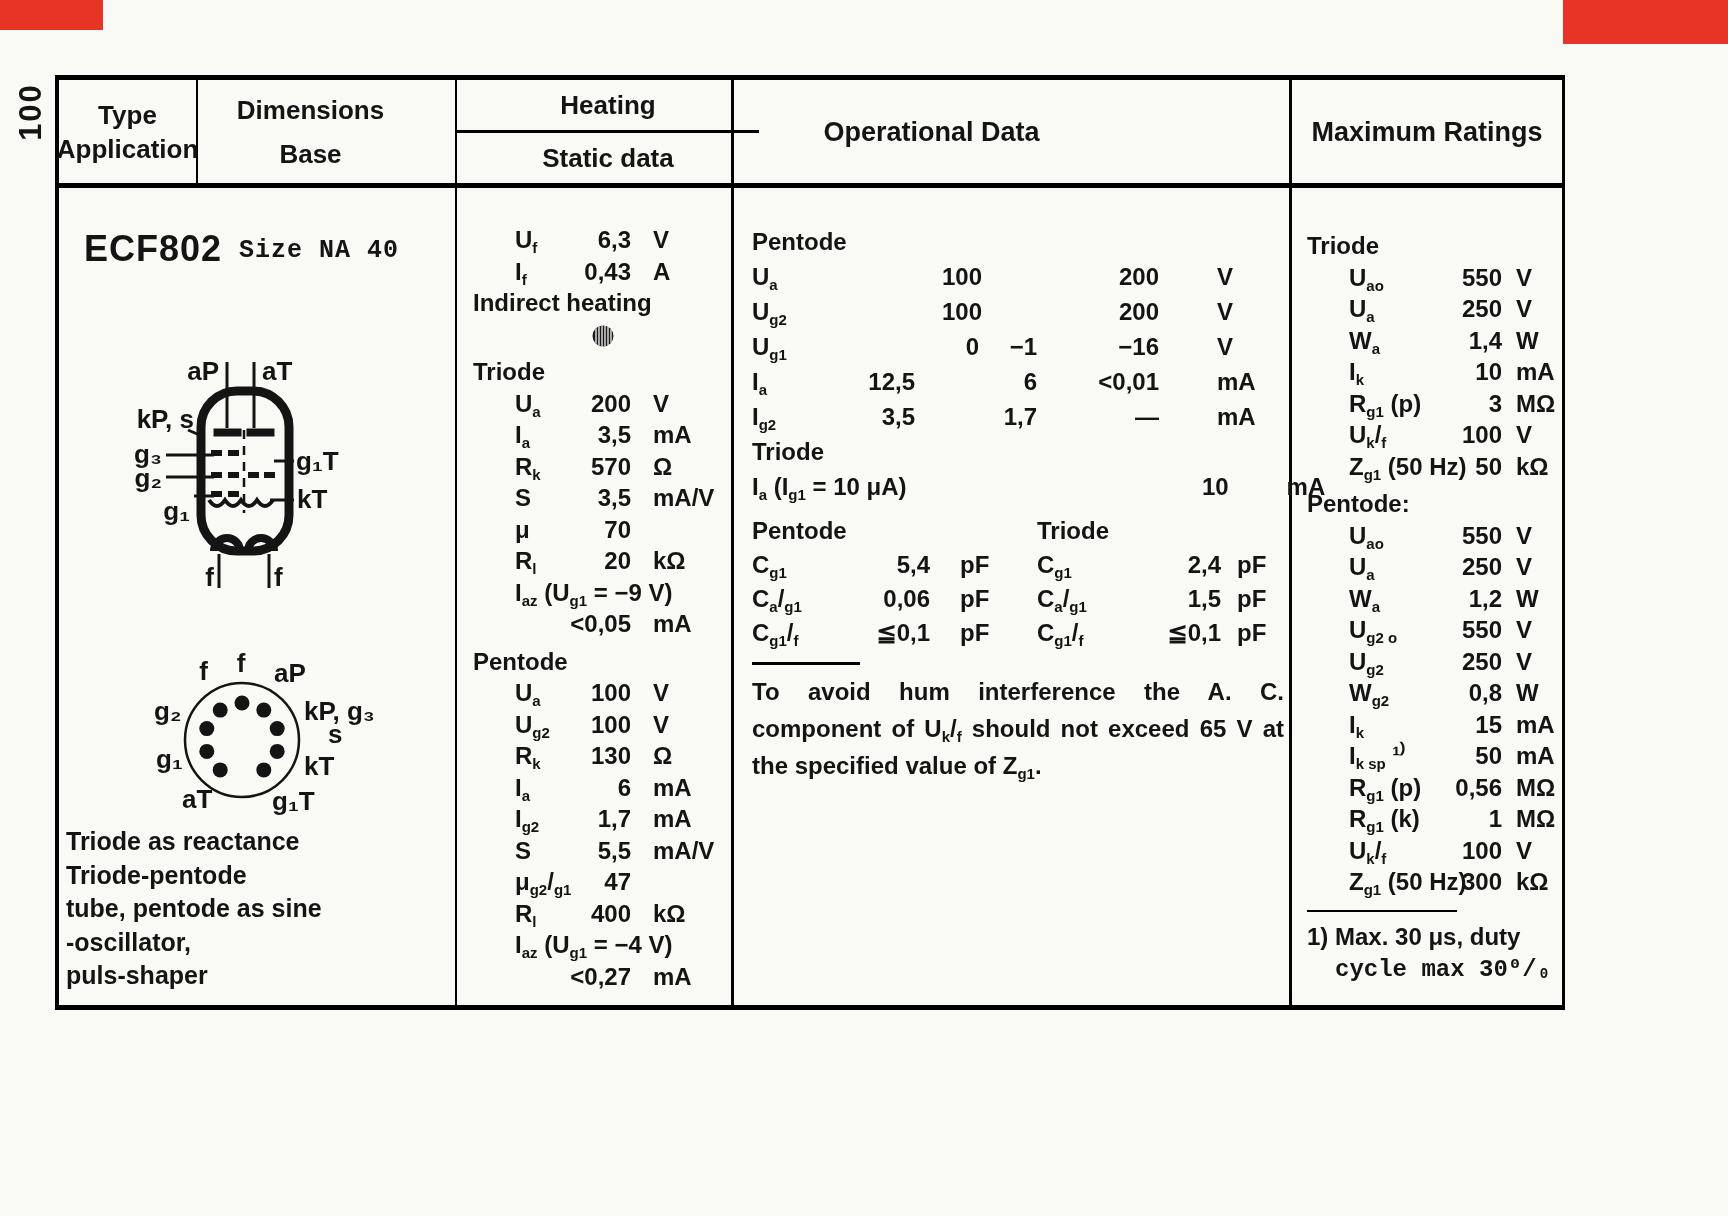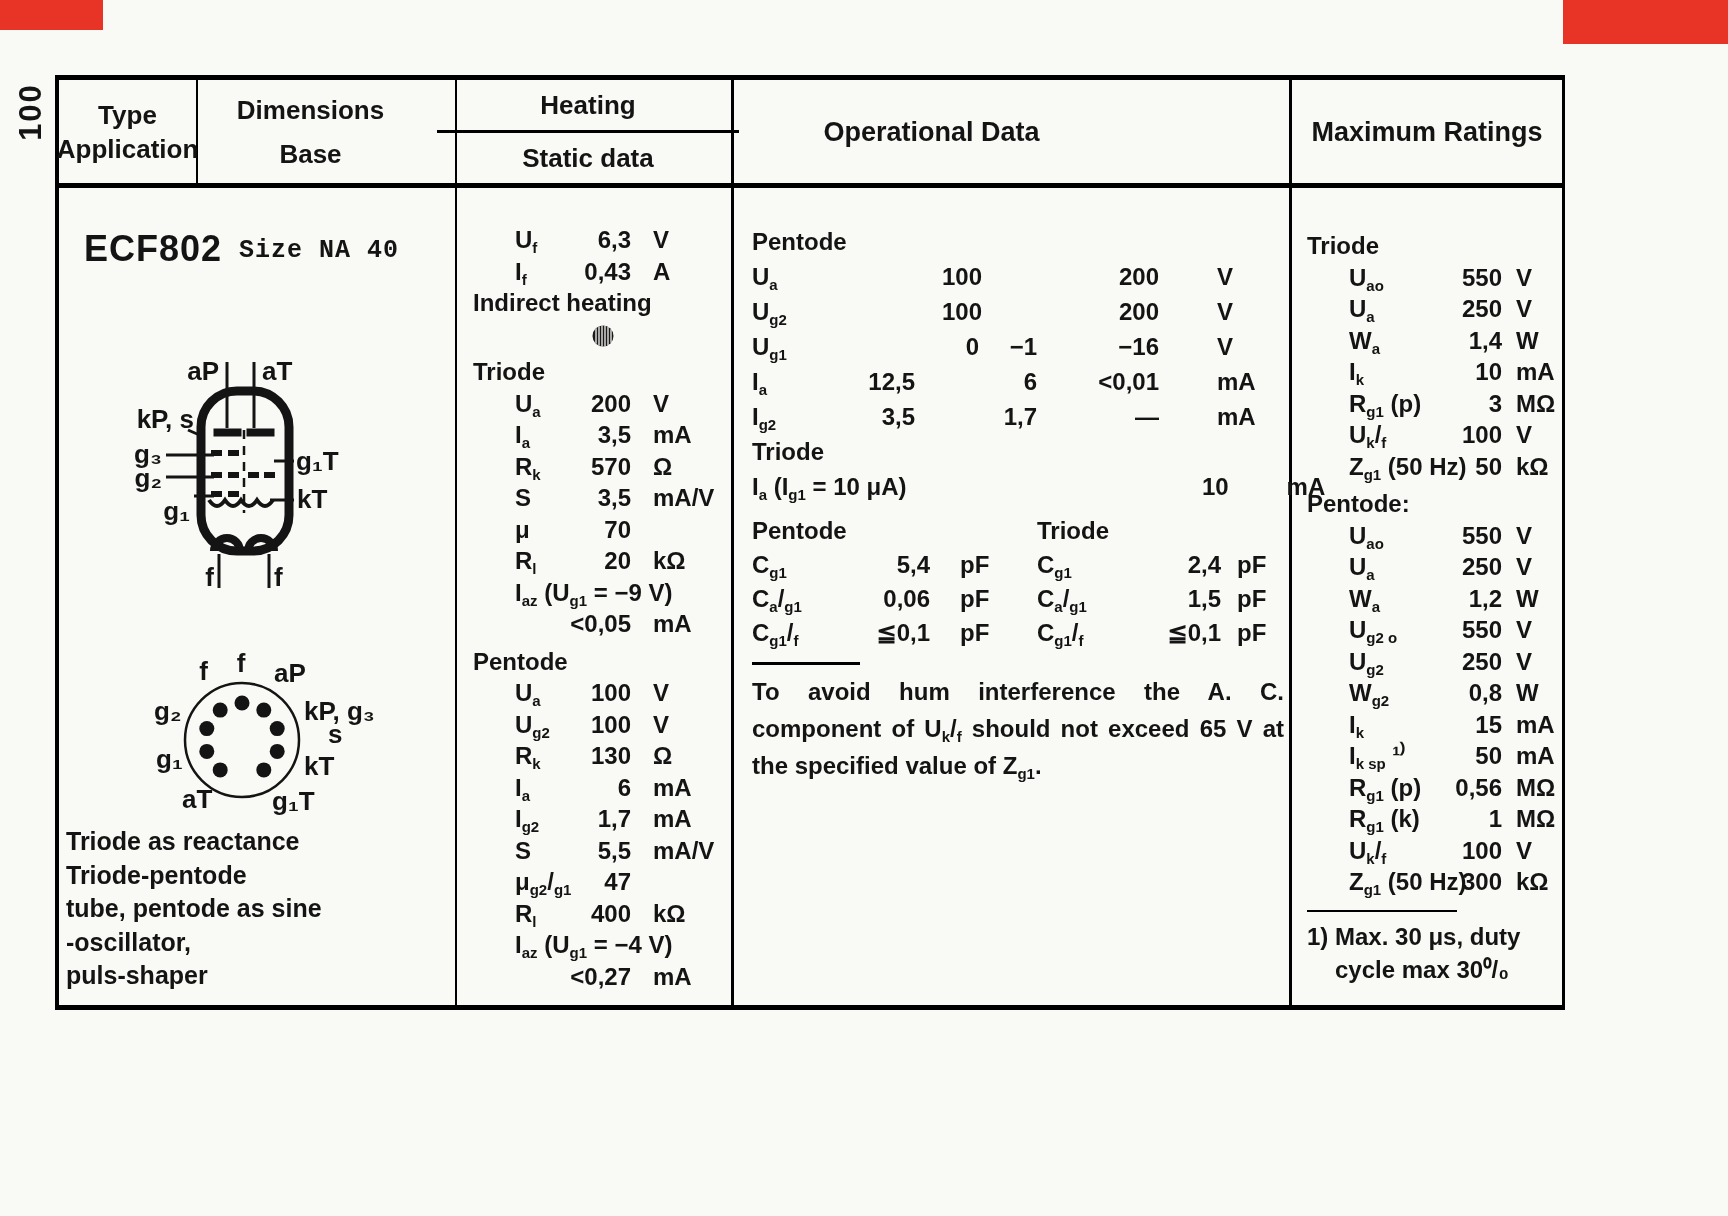--- a/index.html
+++ b/index.html
@@ -17,21 +17,21 @@
   .v-a{left:137px;top:0;height:103px;width:2px;}
   .v-b{left:396px;top:0;bottom:0;width:2px;}
   .v-c{left:672px;top:0;bottom:0;width:3px;}
   .v-d{left:1230px;top:0;bottom:0;width:3px;}
   .hdr{position:absolute;left:0;top:0;width:100%;height:108px;box-sizing:border-box;
        border-bottom:5px solid #000;}
   .hcell{position:absolute;top:0;height:103px;display:flex;flex-direction:column;
          align-items:center;justify-content:center;font-size:26px;line-height:34px;text-align:center;}
   .hc1{left:0;width:137px;}
   .hc2{left:139px;width:225px;line-height:44px;}
-  .hc3{left:378px;width:302px;display:block;}
+  .hc3{left:398px;width:302px;display:block;}
   .hc3 .htop{height:50px;display:flex;align-items:center;justify-content:center;border-bottom:3px solid #000;}
   .hc3 .hbot{height:50px;display:flex;align-items:center;justify-content:center;}
   .hc4{left:675px;width:555px;}
   .hc4 .shift{transform:translateX(-80px);font-size:27px;}
   .hc5{left:1233px;width:270px;font-size:27px;}
   
   .bodyarea{position:absolute;left:0;top:108px;width:1503px;height:819px;}
   .colL{position:absolute;left:0;top:0;width:396px;height:100%;}
   .colH{position:absolute;left:398px;top:0;width:274px;height:100%;box-sizing:border-box;
         padding:36px 4px 0 16px;font-size:24px;}
@@ -63,21 +63,21 @@
   .caprow{display:flex;line-height:34px;white-space:nowrap;}
   .cg1l{flex:0 0 100px;} .cg1v{flex:0 0 78px;text-align:right;}
   .cg1u{flex:0 0 107px;padding-left:30px;box-sizing:border-box;}
   .cg2l{flex:0 0 100px;} .cg2v{flex:0 0 84px;text-align:right;}
   .cg2u{padding-left:16px;}
   .caprule{width:108px;border-top:3px solid #000;margin:12px 0 6px 0;}
   .opnote{margin:8px 0 0 0;width:532px;text-align:justify;line-height:37px;white-space:normal;}
   
   .fnrule{width:150px;border-top:2px solid #000;margin:12px 0 8px 0;}
   .fnline{line-height:33px;}
-  .fnline.indent{padding-left:28px;}
+  .fnline.indent{padding-left:28px;font-family:Liberation Mono, monospace;}
   
   .tubename{position:absolute;left:25px;top:148px;font-size:36px;letter-spacing:1px;}
   .tubesize{position:absolute;left:180px;top:156px;font-size:25px;letter-spacing:1px;font-family:Liberation Mono, monospace;}
   .svg1{position:absolute;left:55px;top:268px;}
   .svg2{position:absolute;left:85px;top:558px;}
   .appl{position:absolute;left:7px;top:745px;font-size:25px;line-height:33.5px;}
   .dia-text{font-size:26px;font-weight:700;fill:#141414;}
 </style>
 </head>
 <body>

